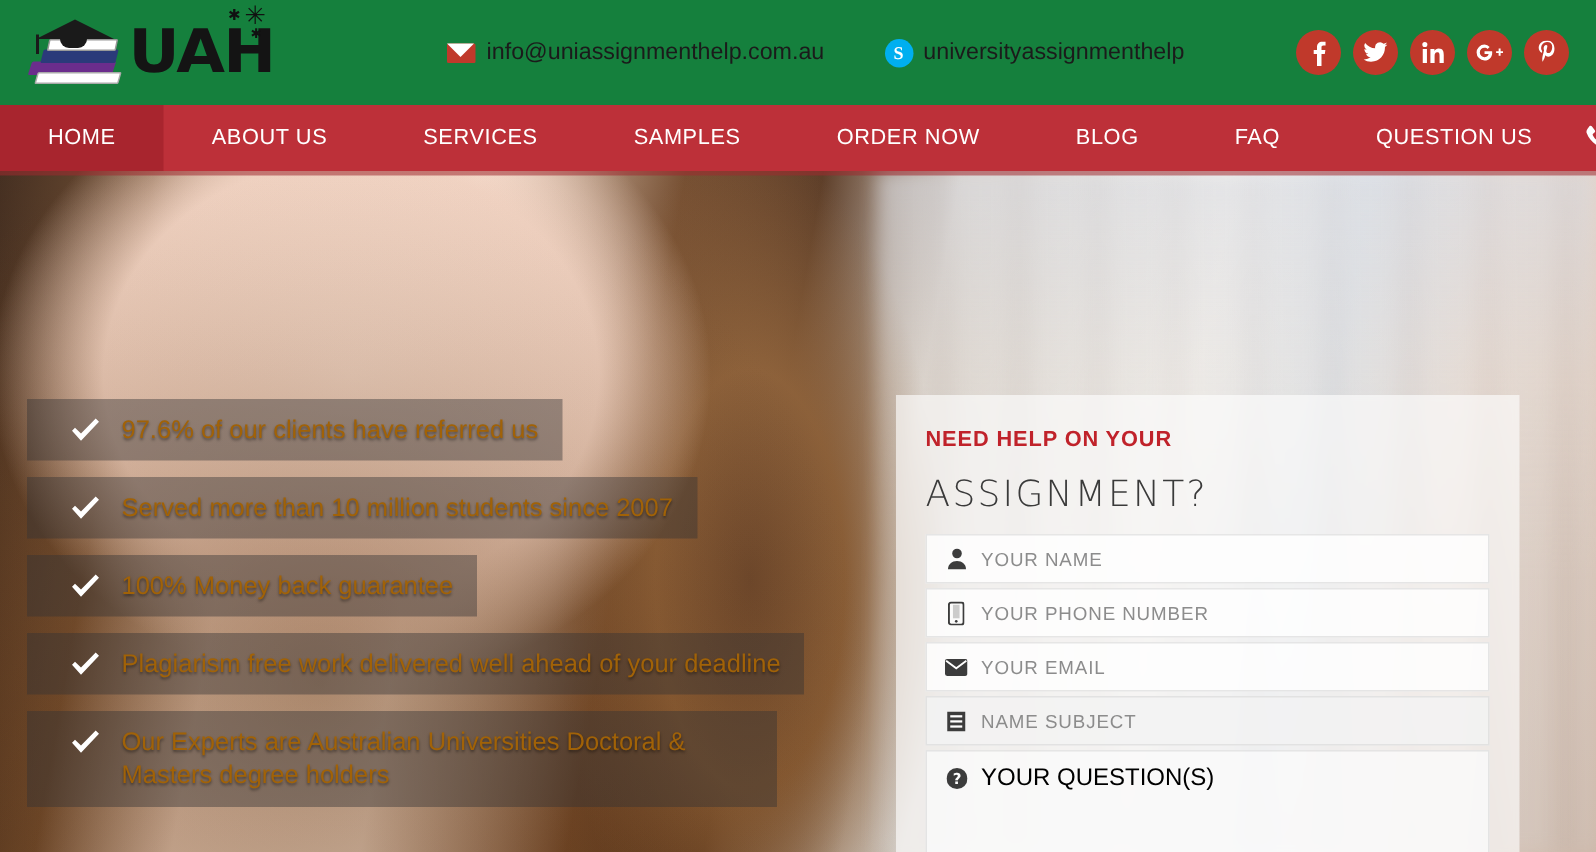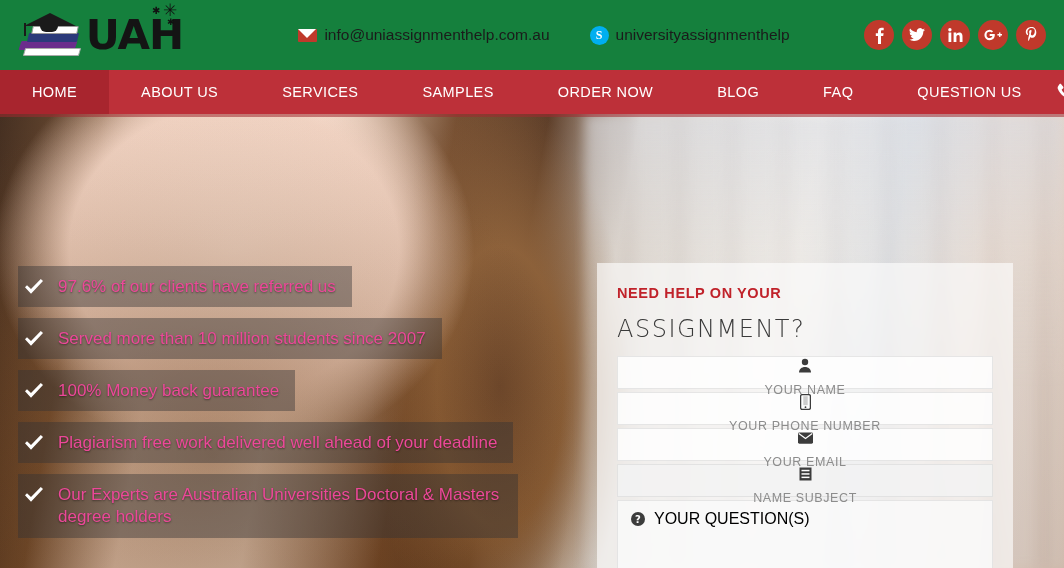--- a/index.html
+++ b/index.html
@@ -136,22 +136,22 @@
         rgba(195,185,180,0.22) 34px, rgba(195,185,180,0.22) 52px);
     filter: blur(6px);
   }
   .hero-redline { position: absolute; left: 0; right: 0; top: 0; height: 3px; background: #9e2a30; opacity: .55; }
 
   
   .bullets { position: absolute; left: 18px; top: 152px; width: 520px; }
   .bullet {
     display: flex; align-items: flex-start; gap: 14px;
     background: rgba(50,50,52,0.42);
-    color: #ec4899; font-size: 17px; line-height: 1.3;
-    padding: 9px 16px 9px 4px;
+    color: #a16207; font-size: 17px; line-height: 1.3;
+    padding: 9px 16px 9px 27px;
     margin-bottom: 11px;
     width: fit-content; max-width: 520px;
     text-shadow: 0 1px 2px rgba(0,0,0,0.45);
   }
   .bullet .chk { flex: none; width: 22px; height: 22px; margin-top: 1px; }
   .bullet .btxt { padding-top: 1px; }
 
   
   .form-panel {
     position: absolute; left: 597px; top: 149px;
@@ -167,21 +167,20 @@
   .f-title {
     color: #3a3a3a; font-size: 24px; font-weight: 300;
     letter-spacing: 1.5px; line-height: 1.05; margin-bottom: 14px;
     font-family: "DejaVu Sans", sans-serif;
   }
   .field {
     height: 33px; background: rgba(255,255,255,0.80);
     display: flex; align-items: center; gap: 9px;
     padding: 0 12px; margin-bottom: 3px;
     border: 1px solid rgba(220,220,220,0.7);
-    flex-direction: column;
   }
   .field.alt { background: rgba(243,243,243,0.88); }
   .field .lbl { color: #8c8c8c; font-size: 12.5px; letter-spacing: 0.6px; }
   .fi { width: 15px; height: 17px; flex: none; display: flex; align-items: center; justify-content: center; }
   .textarea {
     height: 84px; background: rgba(250,250,250,0.82);
     border: 1px solid rgba(220,220,220,0.7);
     padding: 9px 12px; margin-bottom: 3px;
     display: flex; align-items: flex-start; gap: 9px;
   }

